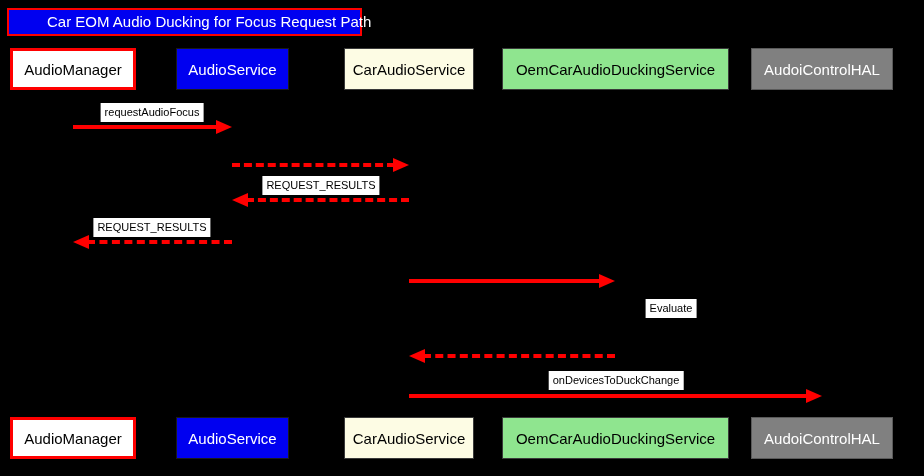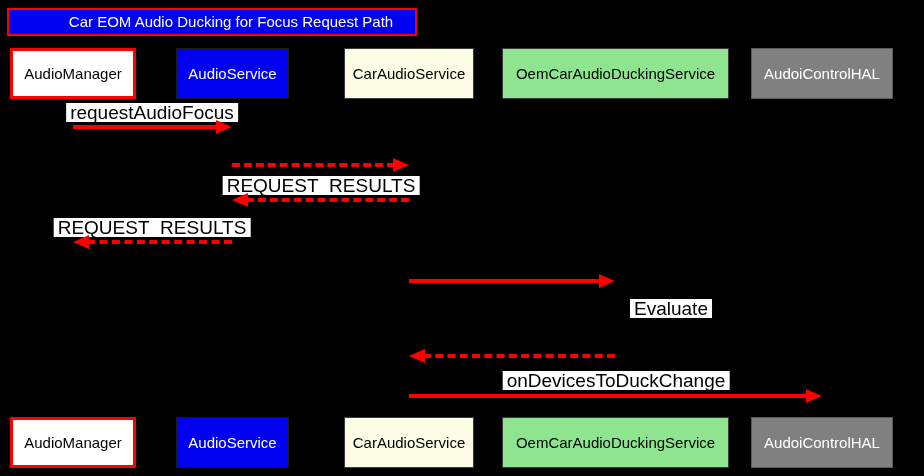--- a/index.html
+++ b/index.html
@@ -12,52 +12,52 @@
     position: relative;
     width: 924px;
     height: 476px;
     background: var(--bg, #000000);
     overflow: hidden;
   }
   .title {
     position: absolute;
     left: 7px;
     top: 8px;
-    width: 410px;
+    width: 355px;
     height: 28px;
     box-sizing: border-box;
     background: var(--title-bg, #0000ff);
     border: 2px solid var(--title-border, #ff0000);
     color: var(--title-text, #ffffff);
     font-size: 15px;
     line-height: 24px;
     text-align: center;
     white-space: nowrap;
     padding-left: 38px;
   }
   .actor {
     position: absolute;
-    height: 51px;
+    height: 42px;
     box-sizing: border-box;
     border: 1px solid transparent;
     display: flex;
     align-items: center;
     justify-content: center;
     font-size: 15px;
     white-space: nowrap;
   }
   .actor.top { top: 48px; }
   .actor.bottom { top: 417px; }
   .actor.actor-highlight { border-width: 3px; }
   .msg-label {
     position: absolute;
     transform: translateX(-50%);
     background: var(--label-bg, #ffffff);
     color: var(--label-text, #000000);
-    font-size: 19px;
+    font-size: 11px;
     line-height: 19px;
     padding: 0 4px;
     white-space: nowrap;
   }
   .msg-arrow { position: absolute; height: 14px; }
   .msg-arrow .line {
     position: absolute;
     top: 5px;
     border-top: 4px solid var(--arrow, #ff0000);
   }

